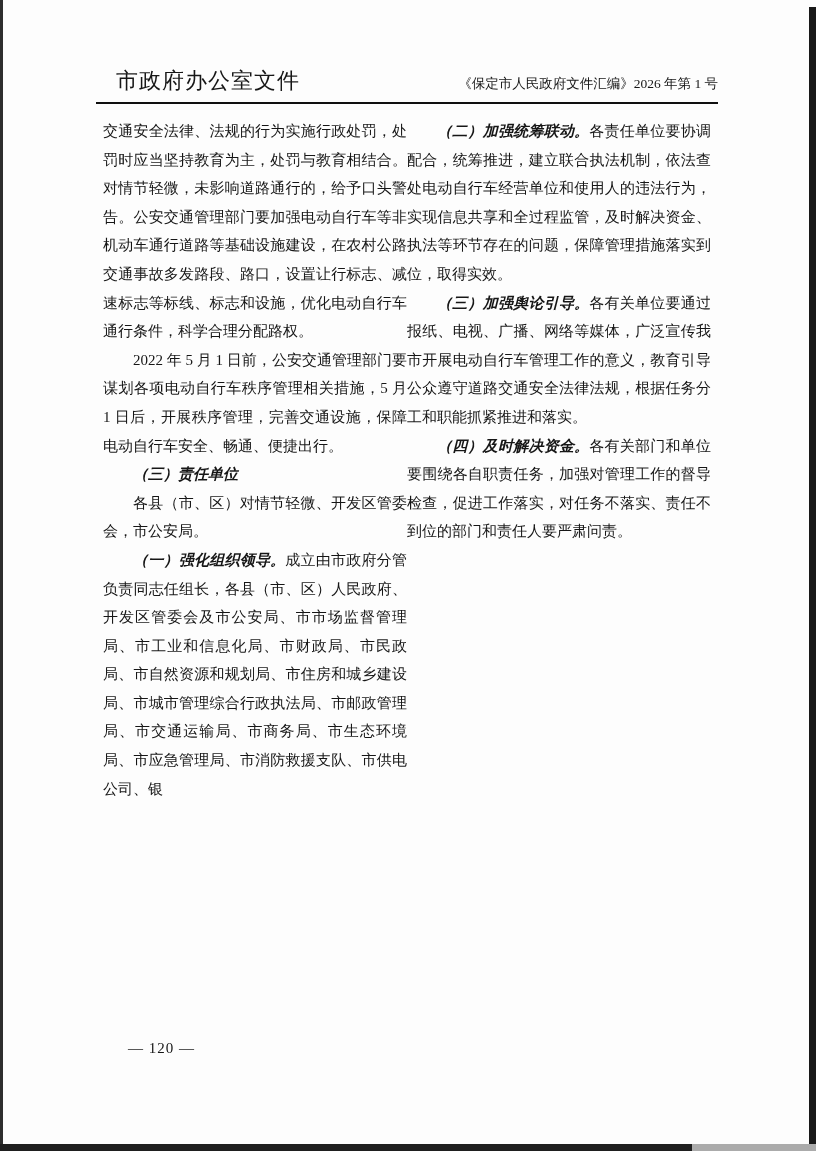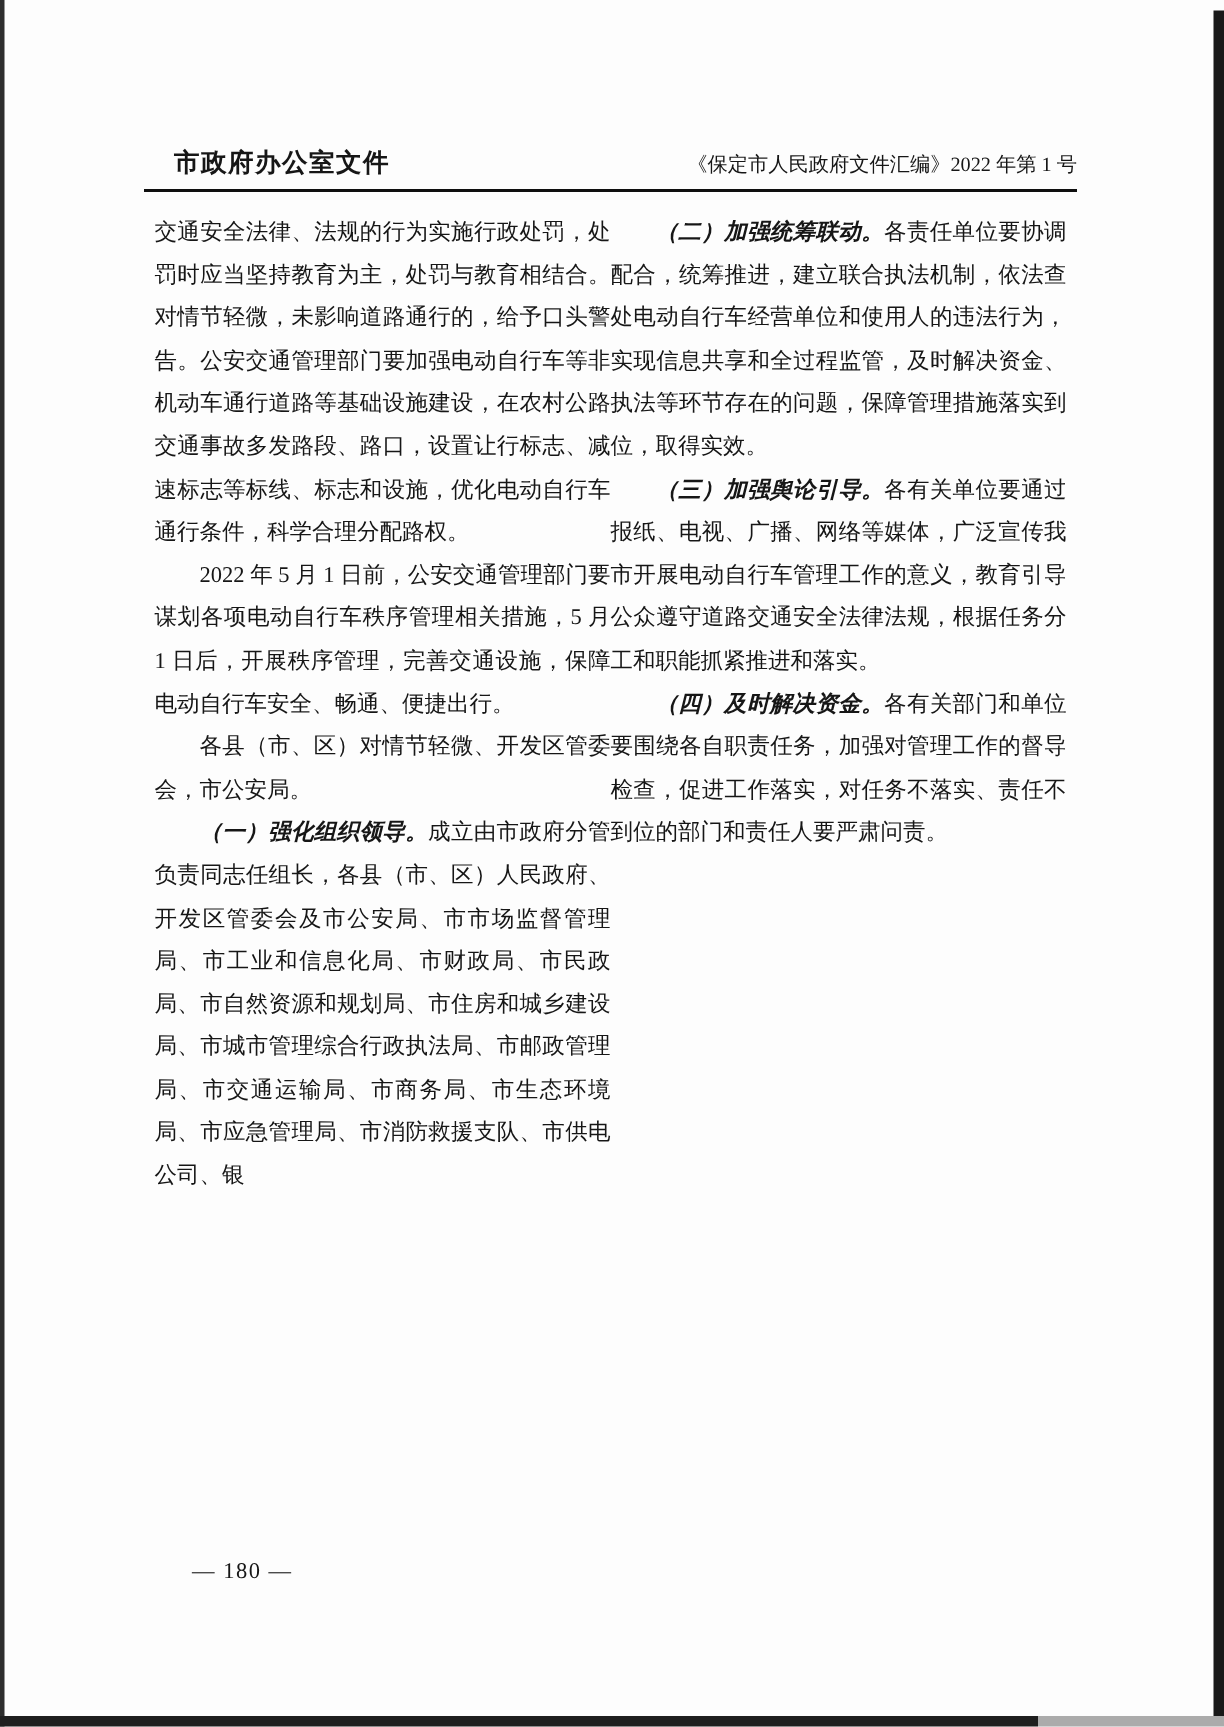--- a/index.html
+++ b/index.html
@@ -15,21 +15,21 @@
   .edge-left   { left: 0; top: 0; width: 3px; height: 1151px; background: #2e2e2e; }
   .edge-right  { left: 809px; top: 7px; width: 7px; height: 1138px; background: #191919; }
   .edge-bottom { left: 0; top: 1144px; width: 692px; height: 7px; background: #1f1f1f; }
   .edge-bottom-right { left: 692px; top: 1144px; width: 124px; height: 7px; background: #ababab; }
 
   .page { position: absolute; left: 96px; top: 66px; width: 622px; }
 
   .header { display: flex; justify-content: space-between; align-items: baseline; padding-left: 20px; }
   .header-left {
     font-family: "Liberation Sans", "DejaVu Sans", sans-serif;
-    font-weight: bold; font-size: 17px; letter-spacing: 1px; margin-top: 31px;
+    font-weight: normal; font-size: 22px; letter-spacing: 1px;
   }
   .header-right { font-size: 13.5px; white-space: nowrap; }
   .header-rule { height: 2px; background: #0f0f0f; margin-top: 6px; }
 
   .columns { display: flex; justify-content: center; margin-top: 13px; }
   .col {
     width: 304px;
     font-size: 15px;
     line-height: 28.6px;
     text-align: justify;
@@ -51,34 +51,35 @@
 <body>
 
 <div class="edge edge-left"></div>
 <div class="edge edge-right"></div>
 <div class="edge edge-bottom"></div>
 <div class="edge edge-bottom-right"></div>
 
 <div class="page">
   <header class="header">
     <div class="header-left">市政府办公室文件</div>
-    <div class="header-right">《保定市人民政府文件汇编》2022 年第 1 号</div>
+    <div class="header-right">《保定市人民政府文件汇编》2026 年第 1 号</div>
   </header>
   <div class="header-rule"></div>
 
   <main class="columns">
     <section class="col" id="col-left">
         <p class="para body noindent"><span>交通安全法律、法规的行为实施行政处罚，处罚时应当坚持教育为主，处罚与教育相结合。对情节轻微，未影响道路通行的，给予口头警告。公安交通管理部门要加强电动自行车等非机动车通行道路等基础设施建设，在农村公路交通事故多发路段、路口，设置让行标志、减速标志等标线、标志和设施，优化电动自行车通行条件，科学合理分配路权。</span></p>
         <p class="para body"><span>2022 年 5 月 1 日前，公安交通管理部门要谋划各项电动自行车秩序管理相关措施，5 月 1 日后，开展秩序管理，完善交通设施，保障电动自行车安全、畅通、便捷出行。</span></p>
+        <p class="para subhead"><span>（三）责任单位</span></p>
         <p class="para body"><span>各县（市、区）对情节轻微、开发区管委会，市公安局。</span></p>
         <p class="para body"><span class="lead">（一）强化组织领导。</span><span>成立由市政府分管负责同志任组长，各县（市、区）人民政府、开发区管委会及市公安局、市市场监督管理局、市工业和信息化局、市财政局、市民政局、市自然资源和规划局、市住房和城乡建设局、市城市管理综合行政执法局、市邮政管理局、市交通运输局、市商务局、市生态环境局、市应急管理局、市消防救援支队、市供电公司、银</span></p>
       </section>
     <section class="col" id="col-right">
         <p class="para body"><span class="lead">（二）加强统筹联动。</span><span>各责任单位要协调配合，统筹推进，建立联合执法机制，依法查处电动自行车经营单位和使用人的违法行为，实现信息共享和全过程监管，及时解决资金、执法等环节存在的问题，保障管理措施落实到位，取得实效。</span></p>
         <p class="para body"><span class="lead">（三）加强舆论引导。</span><span>各有关单位要通过报纸、电视、广播、网络等媒体，广泛宣传我市开展电动自行车管理工作的意义，教育引导公众遵守道路交通安全法律法规，根据任务分工和职能抓紧推进和落实。</span></p>
         <p class="para body"><span class="lead">（四）及时解决资金。</span><span>各有关部门和单位要围绕各自职责任务，加强对管理工作的督导检查，促进工作落实，对任务不落实、责任不到位的部门和责任人要严肃问责。</span></p>
       </section>
   </main>
 </div>
 
 <footer class="footer">
-  <span class="pageno">— 180 —</span>
+  <span class="pageno">— 120 —</span>
 </footer>
 
 </body></html>

